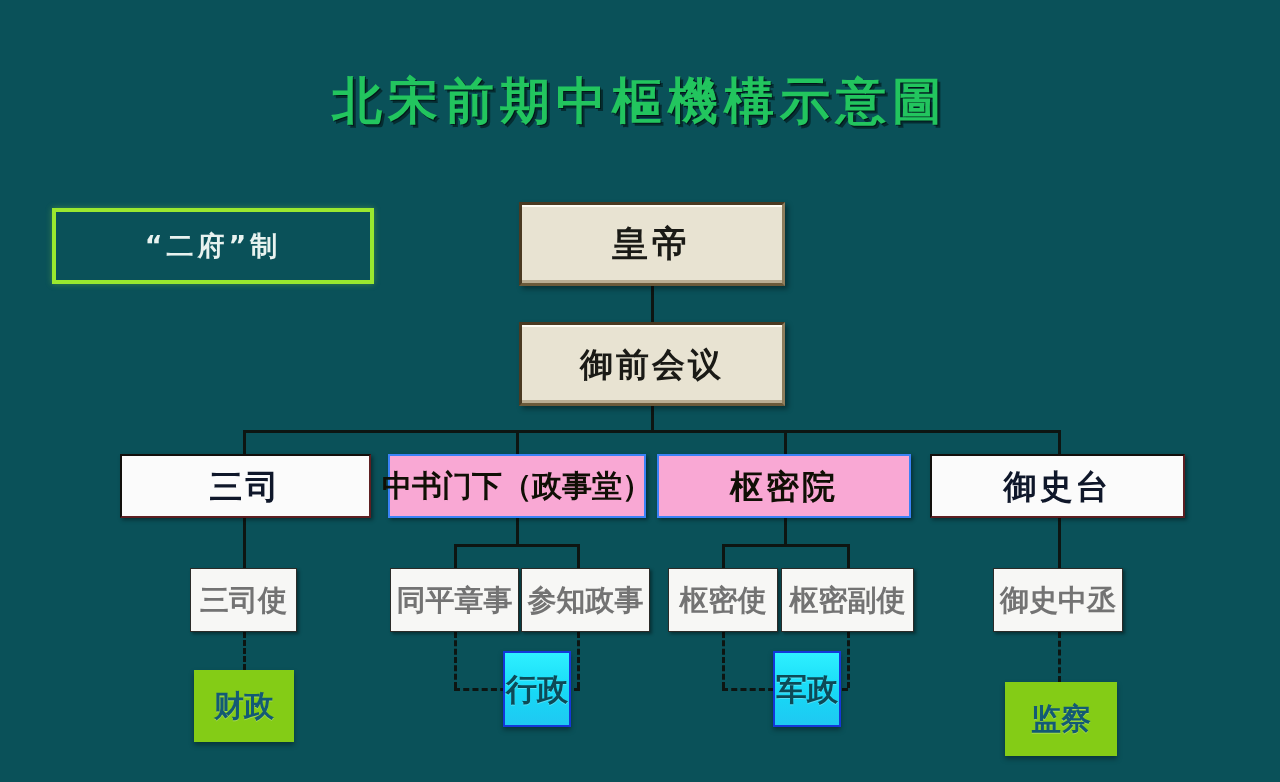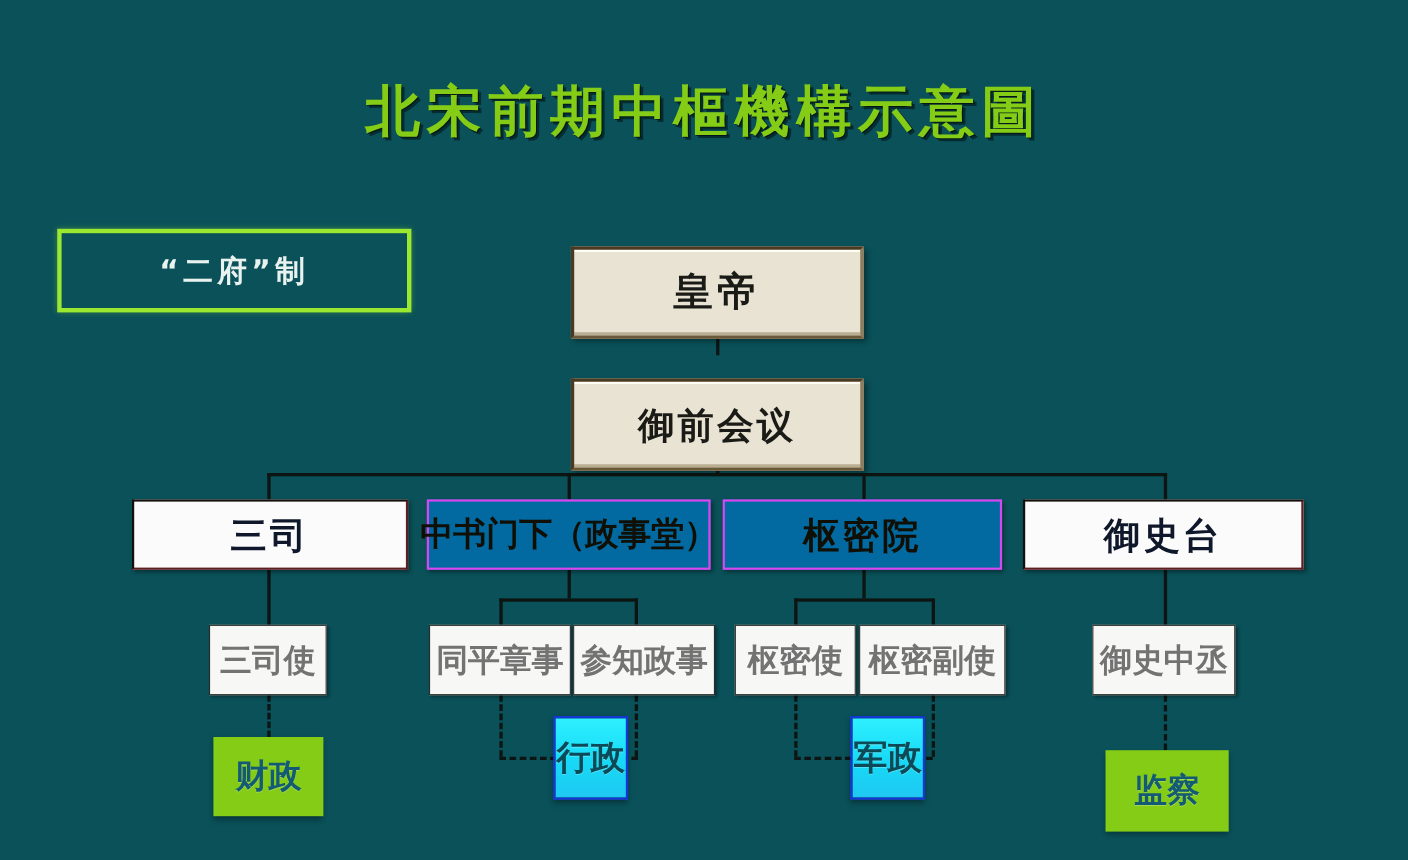--- a/index.html
+++ b/index.html
@@ -14,21 +14,21 @@
   #stage{position:absolute;left:0;top:0;width:1280px;height:782px;}
 
   
   .title{
     position:absolute;
     left:0;top:68px;width:1280px;
     text-align:center;
     font-size:50px;
     font-weight:700;
     letter-spacing:6px;
-    color:#84cc16;
+    color:#22c55e;
     text-shadow:3px 3px 0 rgba(0,0,0,.45), 1px 1px 0 rgba(0,0,0,.5);
     font-family:"DejaVu Sans","Liberation Sans",sans-serif;
   }
 
   
   .node{
     position:absolute;
     box-sizing:border-box;
     display:flex;align-items:center;justify-content:center;
     text-align:center;
@@ -57,21 +57,20 @@
   .cream{
     background:#e8e3d2;
     border:3px solid #4a3a22;
     border-right-color:#8e7d5c;
     border-bottom-color:#6b5a3a;
     box-shadow:
       inset 0 2px 0 #fffdf4,
       inset 0 -3px 0 #b9ad92,
       3px 3px 5px rgba(0,0,0,.38);
     color:#1a1a16;
-    margin-top:22px;
   }
 
   
   .white{
     background:#fbfbfb;
     border:2px solid #3a2a22;
     box-shadow:2px 2px 4px rgba(0,0,0,.42);
     color:#0f172a;
   }
   .white.maroon{
@@ -83,22 +82,22 @@
   
   .white-s{
     background:#f7f7f5;
     border:1px solid #2b2b28;
     box-shadow:2px 2px 3px rgba(0,0,0,.40);
     color:#737373;
   }
 
   
   .yellow{
-    background:#0369a1;
-    border:2px solid #d946ef;
+    background:#f9a8d4;
+    border:2px solid #3b82f6;
     box-shadow:2px 2px 4px rgba(0,0,0,.42);
     color:#100f05;
   }
 
   
   .cyan{
     background:#84cc16;
     color:#135a74;
     border:0;
     box-shadow:0 3px 5px rgba(0,0,0,.35);

